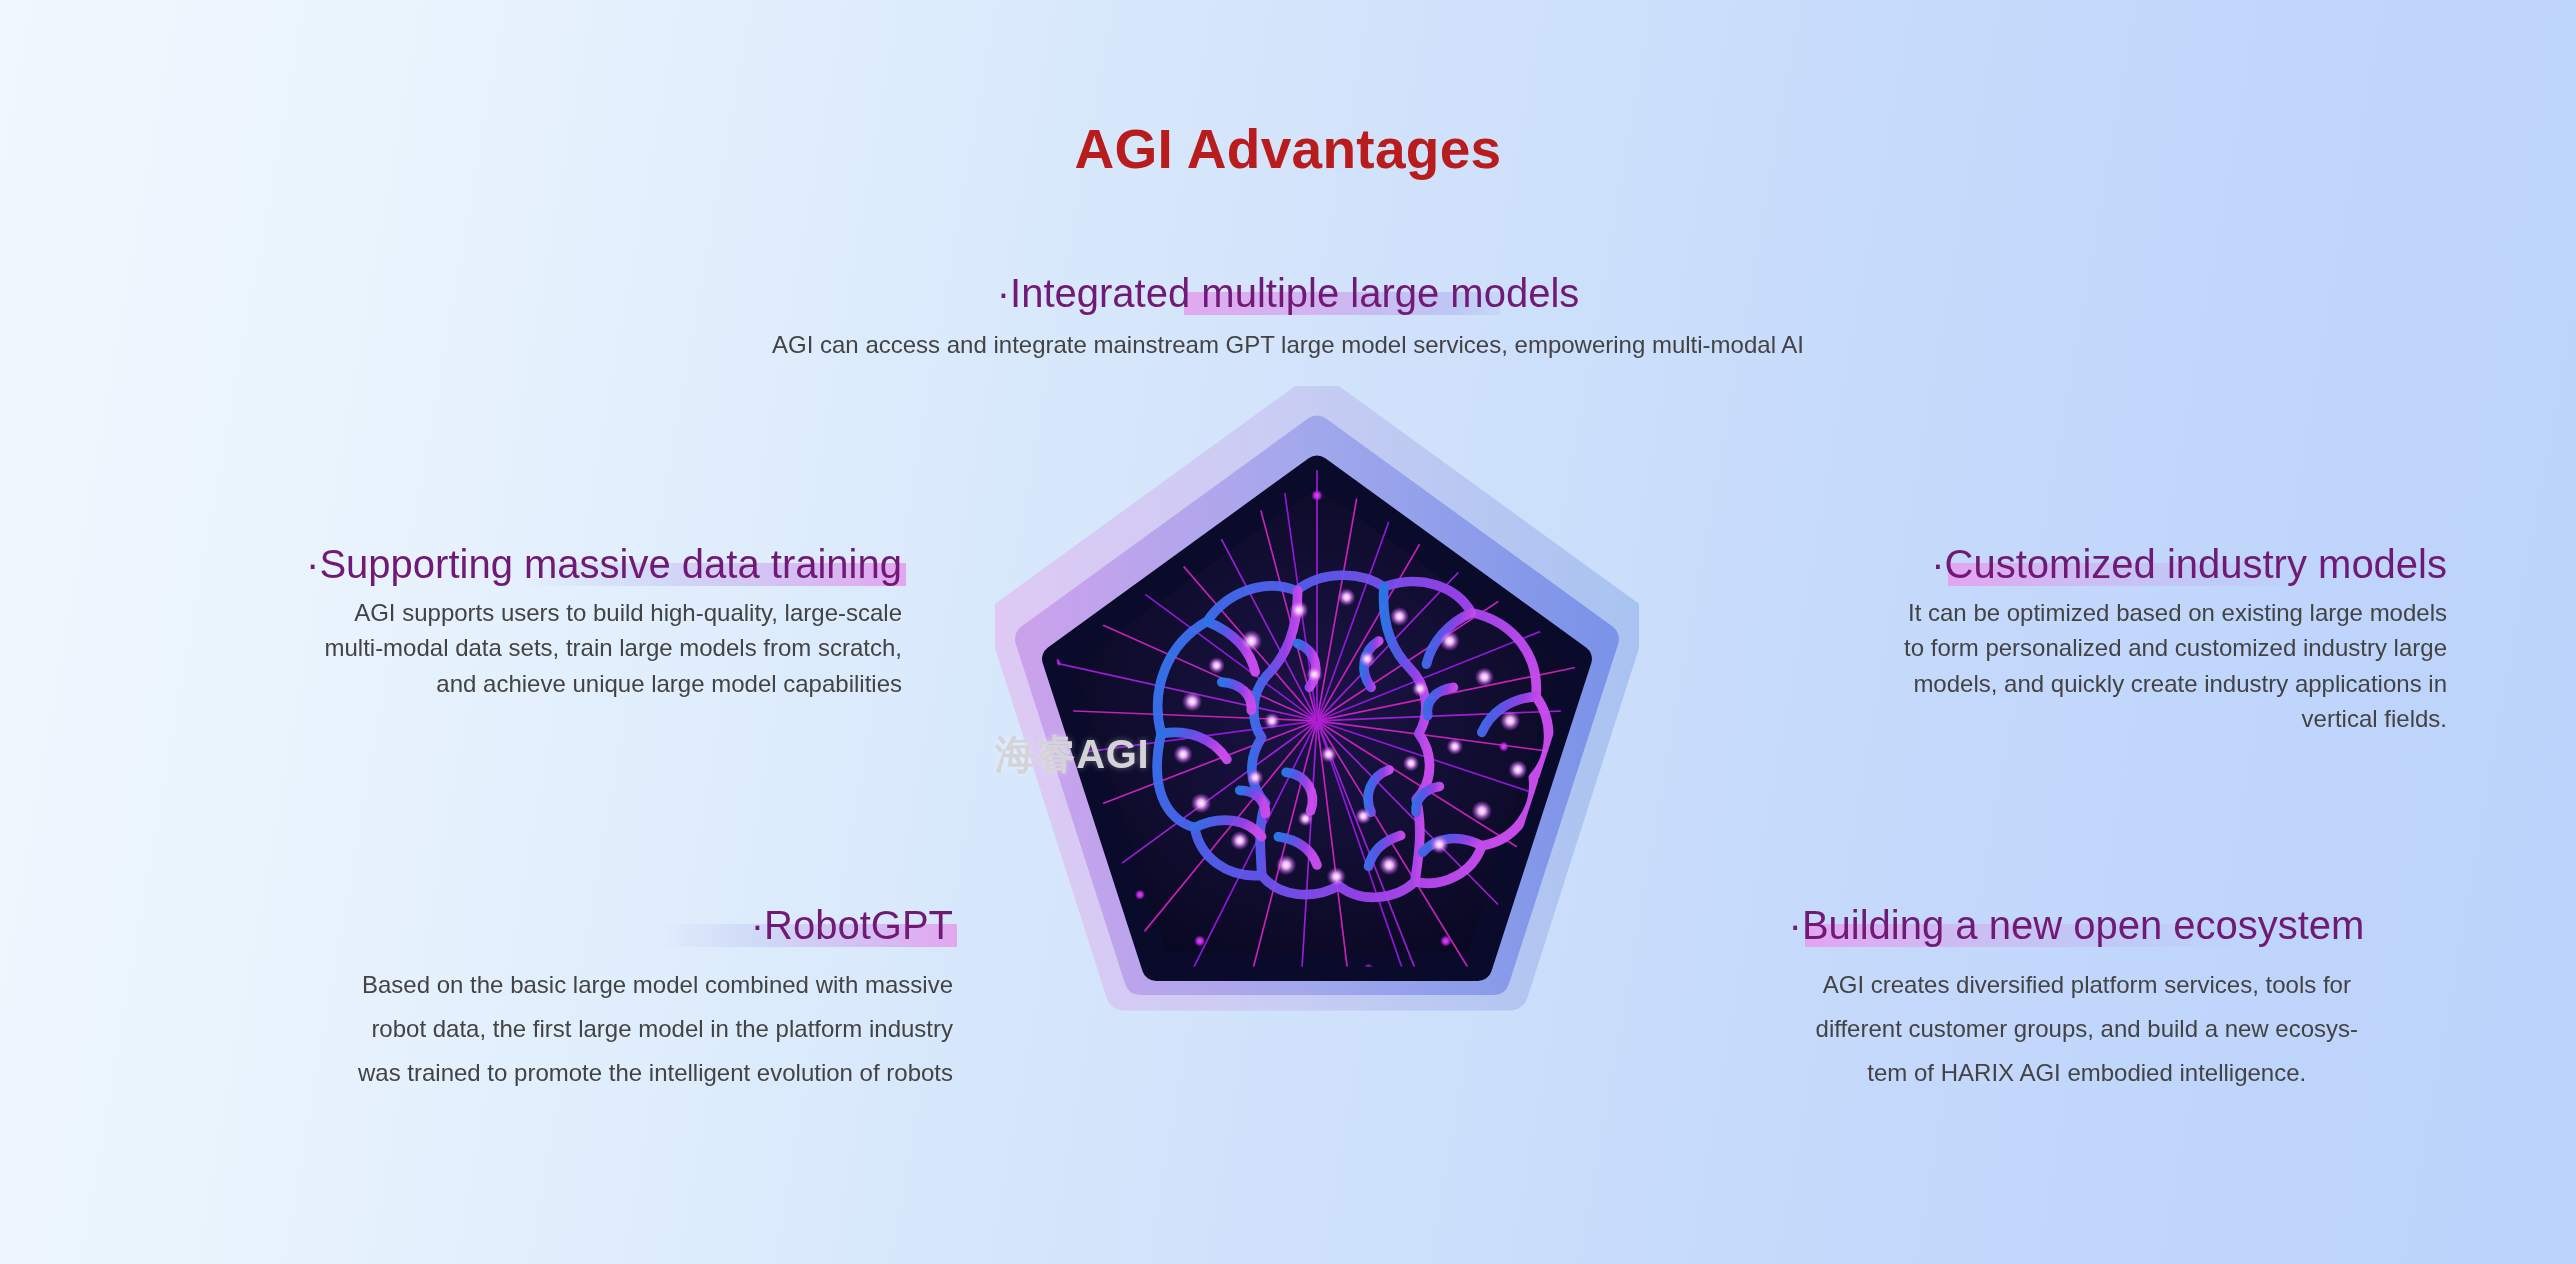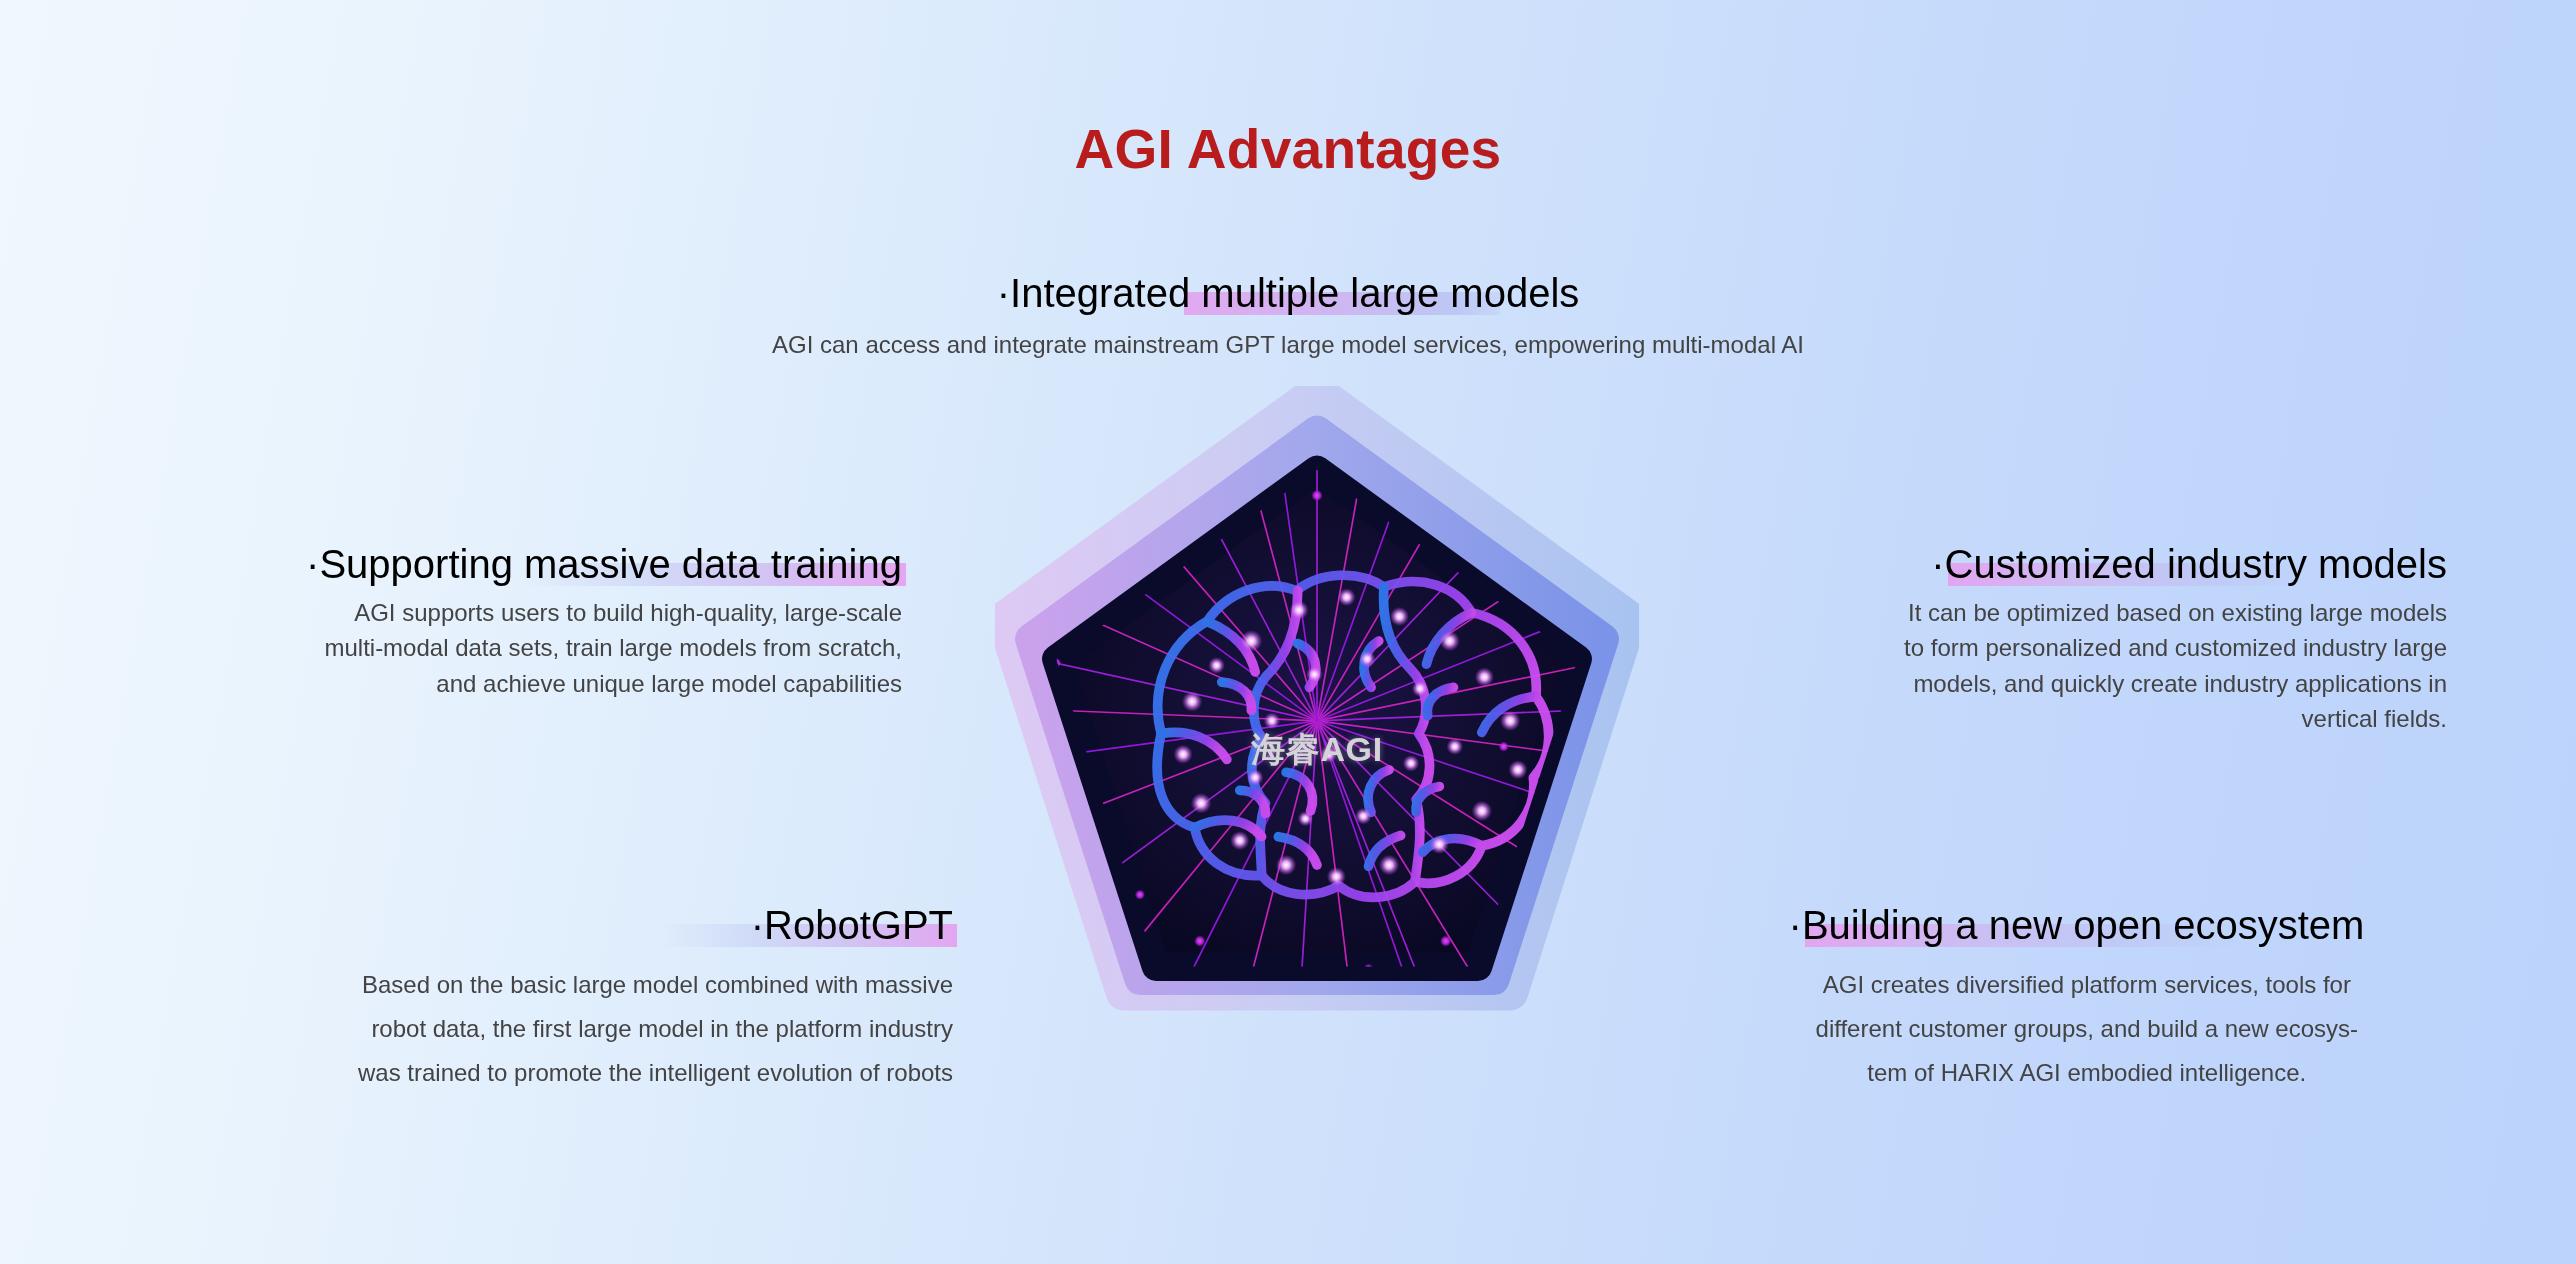--- a/index.html
+++ b/index.html
@@ -29,21 +29,21 @@
     letter-spacing: 0.3px;
     line-height: 1.1;
   }
 
   
   .sec-head {
     position: relative;
     display: inline-block;
     font-size: 40px;
     font-weight: 400;
-    color: #000000;
+    color: #701a75;
     line-height: 1.18;
     white-space: nowrap;
   }
   .sec-head .hl {
     position: absolute;
     height: 23px;
     bottom: 2.6px;
     z-index: 0;
     border-radius: 0.6px;
   }
@@ -131,22 +131,21 @@
     width: 644px;
     height: 734px;
   }
   #center-graphic svg { display: block; width: 100%; height: 100%; }
 
   #brain-label {
     position: absolute;
     left: 0;
     top: 341px;
     width: 644px;
-    text-align: center;
-    font-size: 34px;
+    font-size: 40px;
     font-weight: 700;
     color: #d4d4d8;
     letter-spacing: 0.6px;
     text-shadow: 0 0 6.4px rgba(255,255,255,0.35);
     pointer-events: none;
   }
 </style>
 </head>
 <body>
 

